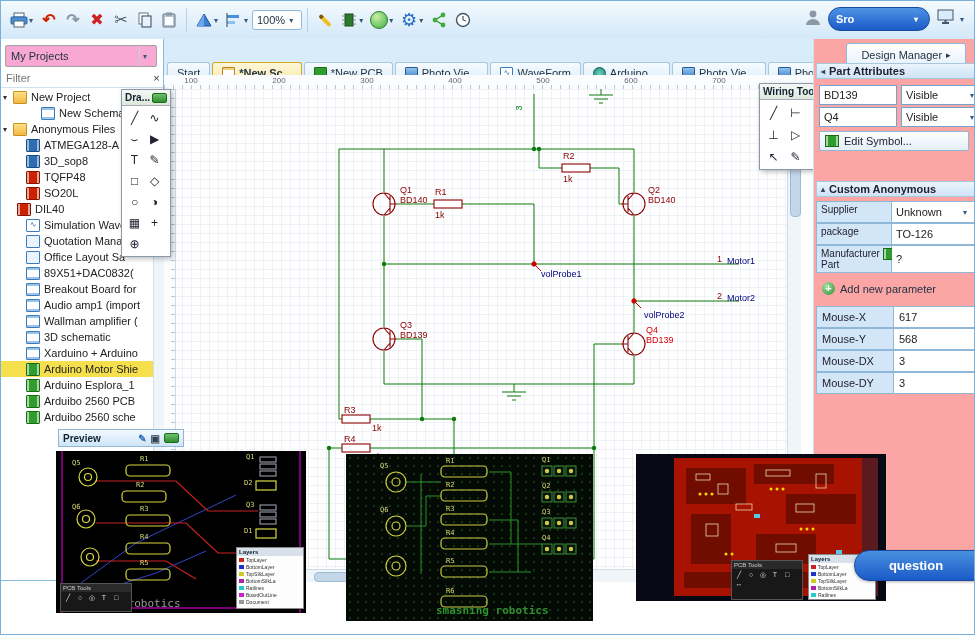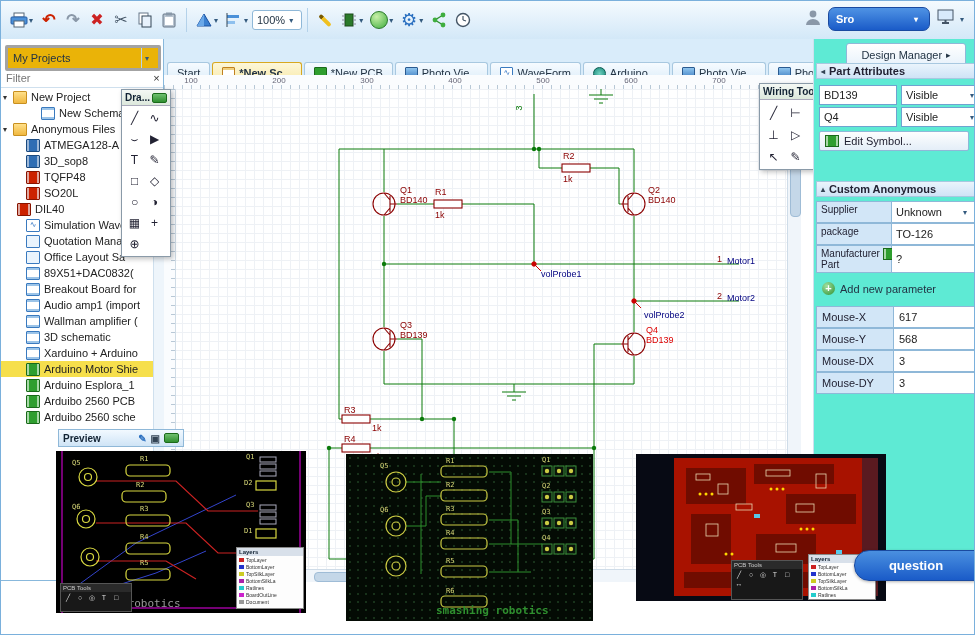--- a/index.html
+++ b/index.html
@@ -14,25 +14,25 @@
   .tb-group{display:flex;align-items:center;margin-left:6px;}
   .tb-icon{width:24px;height:24px;display:flex;align-items:center;justify-content:center;border-radius:3px;cursor:default;}
   .glyph{font-size:16px;line-height:1;}
   .caret{font-size:8px;color:#335a7e;margin-left:-2px;width:8px;}
   .tb-sep{width:1px;height:24px;background:#b4d2ea;margin:0 5px;}
   #zoom-box{display:flex;align-items:center;background:#fff;border:1px solid #8fb8d8;border-radius:3px;height:18px;padding:0 4px;font-size:11px;color:#234;}
   #zoom-box .caret{margin-left:4px;}
   #wand{width:4px;height:15px;background:linear-gradient(#7a5a00 0 4px,#f0c020 4px);border-radius:2px;transform:rotate(-45deg);}
   #run-orb{width:16px;height:16px;border-radius:50%;background:radial-gradient(circle at 35% 30%,#c8f0a8,#3fae3f);border:1px solid #2a7a2a;}
   #user-area{position:absolute;right:8px;top:6px;display:flex;align-items:center;gap:6px;}
-  #user-btn{width:86px;height:22px;background:linear-gradient(#4f93e4,#1a5bc8);border:1px solid #1a4aa0;border-radius:7px;color:#fff;font-size:11px;font-weight:bold;display:flex;align-items:center;justify-content:space-between;padding:0 7px;}
+  #user-btn{width:86px;height:22px;background:linear-gradient(#4f93e4,#1a5bc8);border:1px solid #1a4aa0;border-radius:12px;color:#fff;font-size:11px;font-weight:bold;display:flex;align-items:center;justify-content:space-between;padding:0 7px;}
   #user-btn .caret{color:#fff;}
   
   #sidebar{left:0;top:38px;width:163px;height:542px;background:#fff;border-right:1px solid #88b8dc;border-bottom:1px solid #88b8dc;box-sizing:border-box;}
-  #projects-select{position:absolute;left:4px;top:6px;width:150px;height:20px;background:#eab308;border:3px solid #a3a3a3;border-radius:2px;display:flex;align-items:center;font-size:11px;color:#234;}
+  #projects-select{position:absolute;left:4px;top:6px;width:150px;height:20px;background:#f9a8d4;border:1px solid #a3a3a3;border-radius:2px;display:flex;align-items:center;font-size:11px;color:#234;}
   #projects-select .lbl{flex:1;padding-left:5px;}
   #projects-select .dd{width:16px;height:100%;border-left:1px solid #b8d4ea;display:flex;align-items:center;justify-content:center;}
   #filter-row{position:absolute;left:0;top:30px;width:162px;height:18px;border-bottom:1px solid #cfe0ee;display:flex;align-items:center;}
   #filter-input{flex:1;border:none;outline:none;font-size:11px;color:#555;padding-left:5px;font-family:"Liberation Sans",sans-serif;background:transparent;}
   #filter-clear{width:16px;font-size:11px;color:#333;text-align:center;}
   #tree{position:absolute;left:0;top:50px;width:152px;}
   .tree-row{height:16px;display:flex;align-items:center;font-size:11px;color:#222;white-space:nowrap;overflow:hidden;}
   .tree-row.selected{background:#f6df4c;}
   .tree-arrow{font-size:8px;color:#333;width:10px;}
   .tree-icon{width:12px;height:11px;margin-right:4px;flex:none;border-radius:1px;}
@@ -74,21 +74,21 @@
   .palette-header{height:15px;background:linear-gradient(#f4f8f4,#dce8dc);border-bottom:1px solid #aab;display:flex;align-items:center;justify-content:space-between;padding:0 3px;font-size:10px;font-weight:bold;color:#123;}
   .pal-btn{width:13px;height:8px;background:linear-gradient(#6fc06f,#2f8f2f);border:1px solid #1a6a1a;border-radius:2px;}
   .pal-grid{display:grid;padding:2px;gap:1px;}
   .pal-cell{width:19px;height:18px;display:flex;align-items:center;justify-content:center;font-size:12px;color:#223;border:1px solid transparent;}
   #drawing-palette{left:120px;top:88px;width:48px;}
   #drawing-palette .pal-grid{grid-template-columns:repeat(2,19px);}
   #wiring-palette{left:758px;top:82px;width:118px;}
   #wiring-palette .pal-grid{grid-template-columns:repeat(5,21px);}
   #wiring-palette .pal-cell{width:21px;height:19px;}
   
-  #right-panel{left:812px;top:38px;width:163px;height:542px;background:#5eead4;border-left:1px solid #cfe0ee;box-sizing:border-box;}
+  #right-panel{left:812px;top:38px;width:163px;height:542px;background:#fca5a5;border-left:1px solid #cfe0ee;box-sizing:border-box;}
   #design-manager-btn{position:absolute;right:10px;top:4px;width:118px;height:21px;background:linear-gradient(#ffffff,#e8f2fb);border:1px solid #8fb8d8;border-radius:3px;font-size:11px;color:#234;display:flex;align-items:center;justify-content:center;gap:4px;}
   .rp-header{position:absolute;left:2px;width:159px;height:16px;background:linear-gradient(#eaf4fc,#cfe3f6);border:1px solid #a8c8e0;font-size:11px;font-weight:bold;color:#223;display:flex;align-items:center;gap:4px;padding-left:4px;box-sizing:border-box;}
   .rp-header .tri{font-size:8px;color:#345;}
   .pa-row{position:absolute;left:5px;display:flex;gap:4px;}
   .rp-input{width:72px;height:18px;background:#fff;border:1px solid #6fa3d0;font-size:11px;color:#222;display:flex;align-items:center;padding-left:4px;}
   .rp-select{width:72px;height:18px;background:#fff;border:1px solid #6fa3d0;font-size:11px;color:#222;display:flex;align-items:center;justify-content:space-between;padding:0 3px 0 4px;}
   #edit-symbol-btn{position:absolute;left:5px;width:150px;height:20px;background:linear-gradient(#fdfefe,#e4eef8);border:1px solid #8fb8d8;border-radius:2px;font-size:11px;color:#223;display:flex;align-items:center;gap:5px;padding-left:5px;box-sizing:border-box;}
   .mini-chip{width:12px;height:10px;background:linear-gradient(90deg,#a8d8a8 2px,#2f9e2f 2px,#2f9e2f 10px,#a8d8a8 10px);border:1px solid #1a6a1a;flex:none;}
   .ca-row{position:absolute;left:2px;display:flex;}
   .ca-label{width:76px;background:#d2e6f7;border:1px solid #8fb8d8;font-size:10px;color:#223;padding:2px 0 0 4px;box-sizing:border-box;display:flex;align-items:flex-start;gap:3px;}

